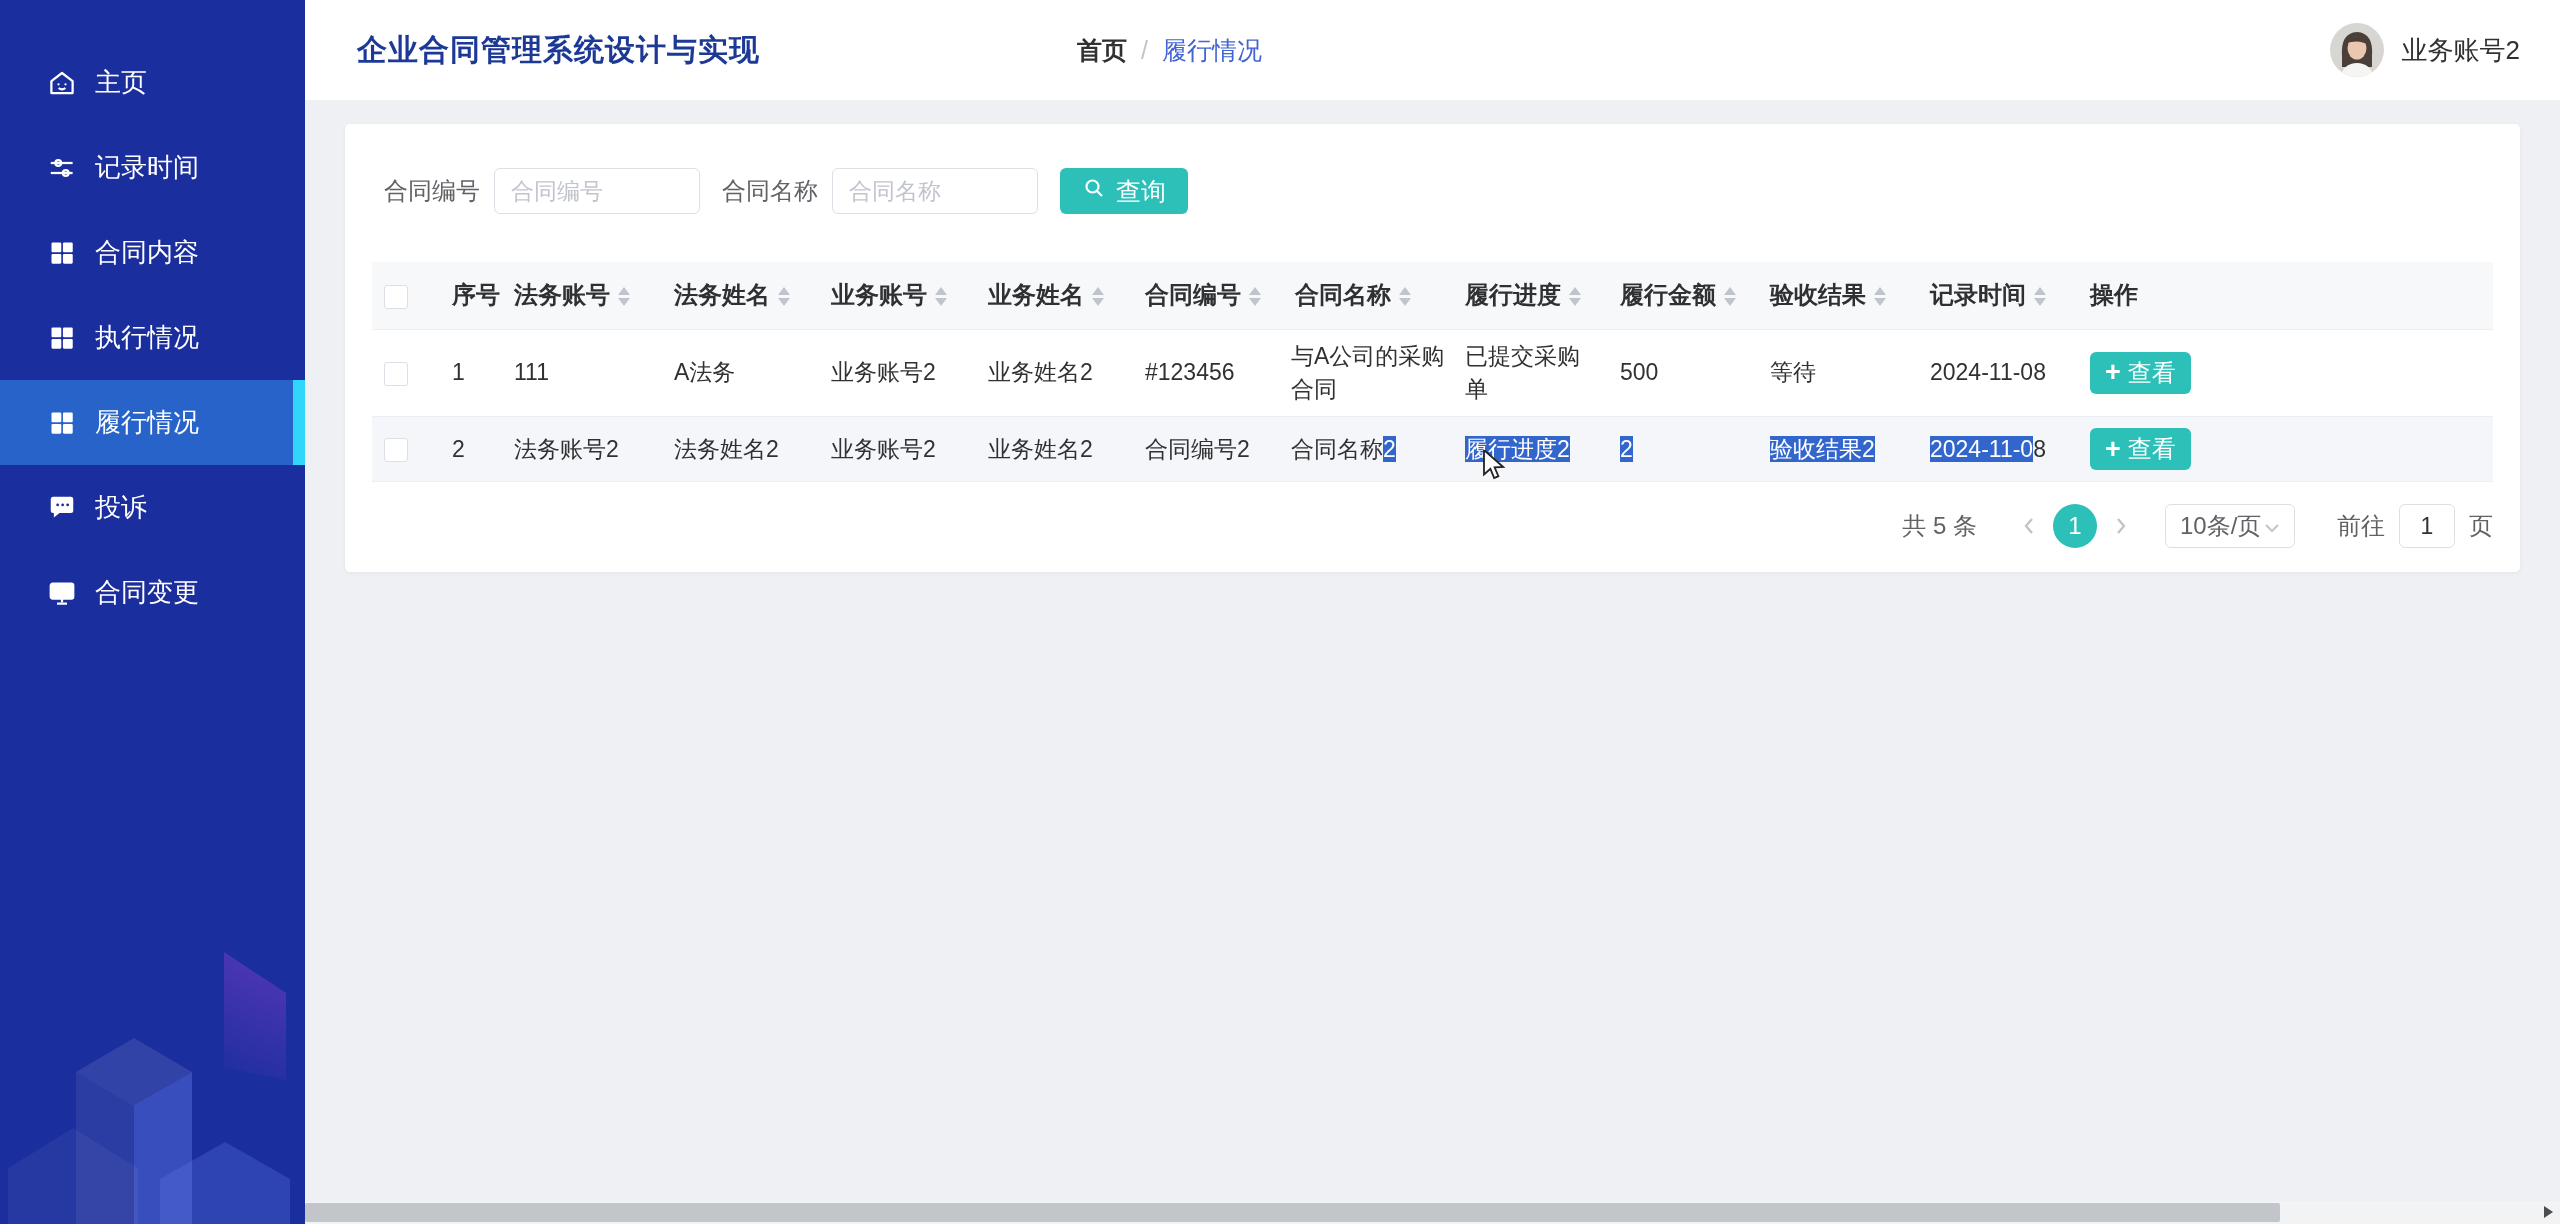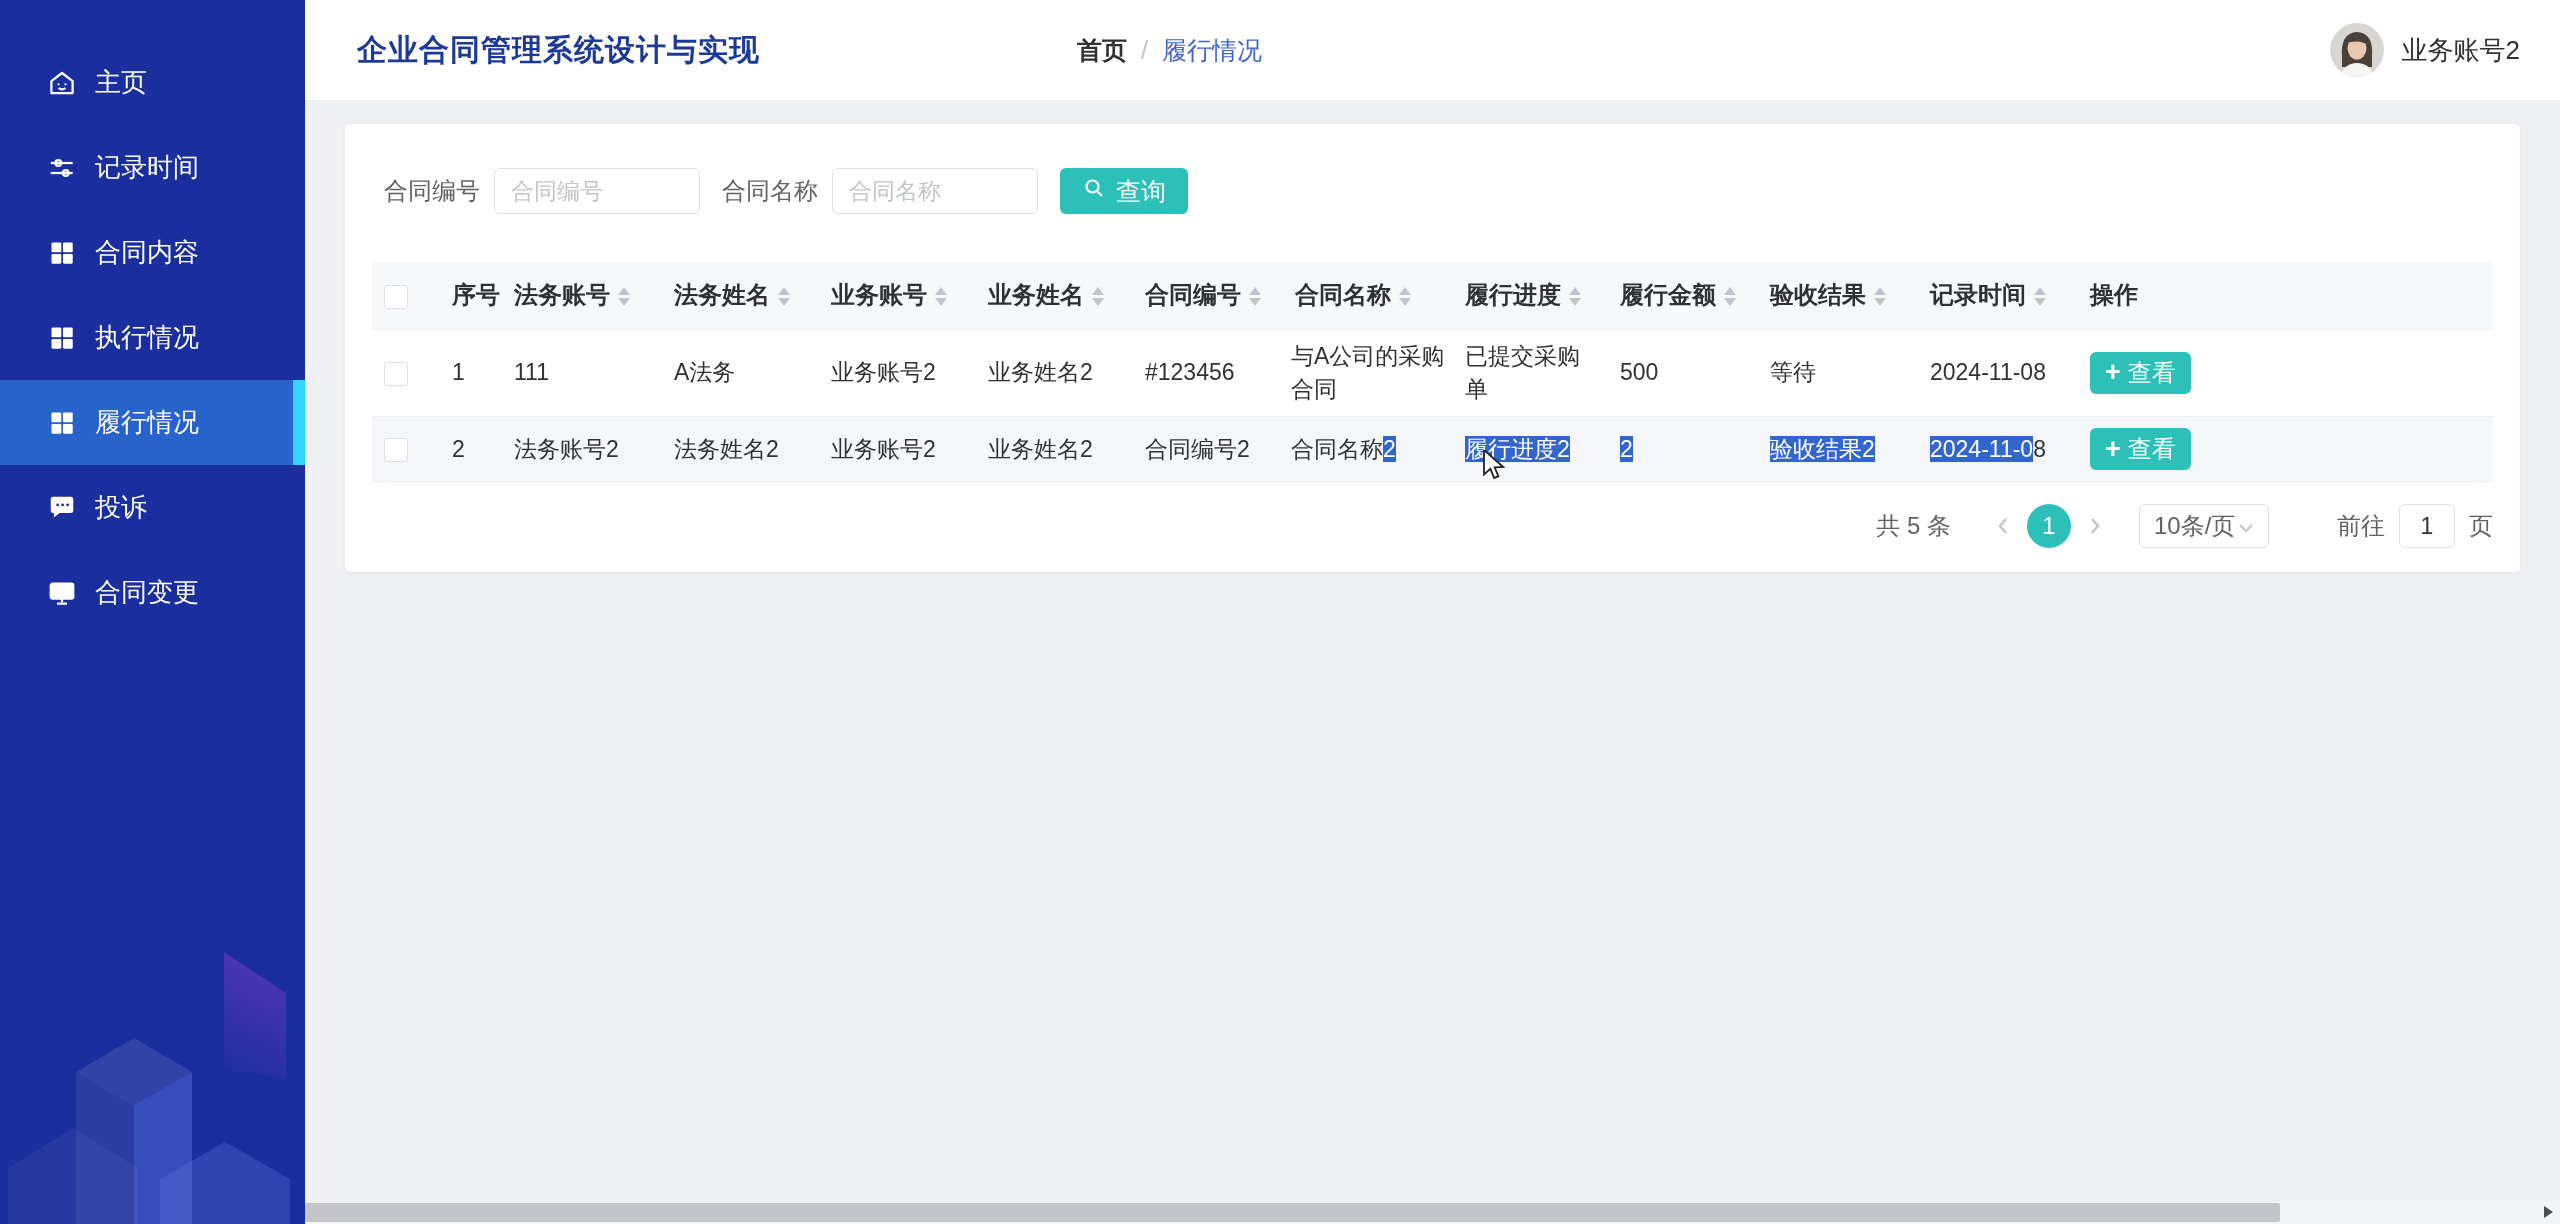--- a/index.html
+++ b/index.html
@@ -79,21 +79,21 @@
   
   .pagination { display:flex; justify-content:flex-end; align-items:center; margin-top:22px;
     font-size:24px; color:#606266; }
   .pg-total { margin-right:34px; }
   .pg-arrow { display:flex; align-items:center; justify-content:center; width:36px; height:44px; cursor:pointer; }
   .pg-circle { width:44px; height:44px; border-radius:50%; background:#2cc0b8; color:#fff;
     display:flex; align-items:center; justify-content:center; font-size:24px; margin:0 6px; cursor:pointer; }
   .pg-size { width:130px; height:44px; border:1px solid #dcdfe6; border-radius:6px; margin-left:26px;
     display:flex; align-items:center; justify-content:space-between; padding:16px 14px; cursor:pointer;
     background:#fff; color:#606266; }
-  .pg-goto { display:flex; align-items:center; gap:14px; margin-left:68px; color:#606266; }
+  .pg-goto { display:flex; align-items:center; gap:14px; margin-left:42px; color:#606266; }
   .goto-input { width:56px; height:44px; border:1px solid #dcdfe6; border-radius:6px; text-align:center;
     font-size:23px; color:#303133; outline:none; font-family:inherit; }
 
   
   .hscrollbar { position:absolute; left:0; right:0; bottom:0; height:23px; background:#f1f3f4; z-index:10; }
   .h-thumb { position:absolute; left:0; top:2px; width:1975px; height:19px; background:#c2c5c9; border-radius:2px; }
   .h-arrow { position:absolute; right:5px; top:3px; }
 
   .cursor { position:absolute; left:1482px; top:450px; z-index:50; pointer-events:none; }
 </style>

